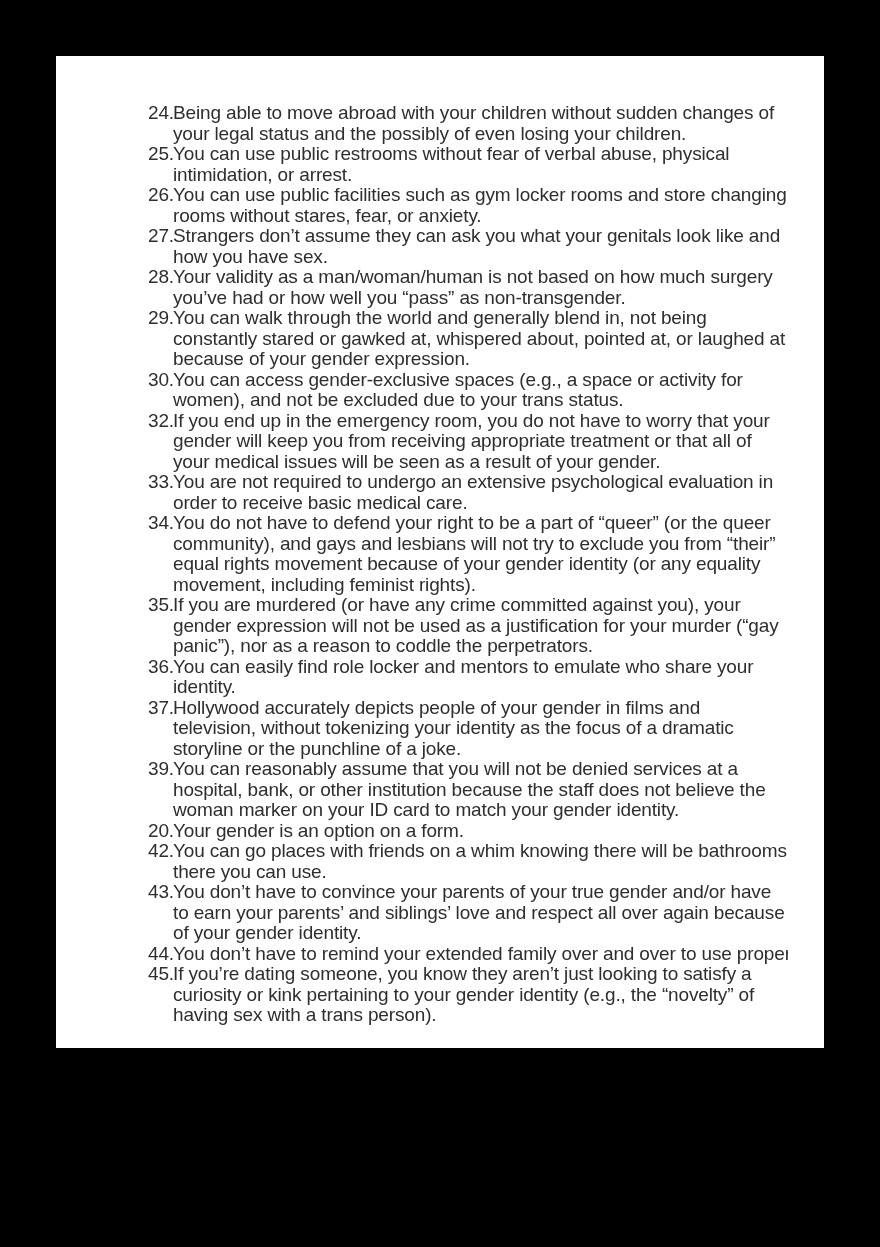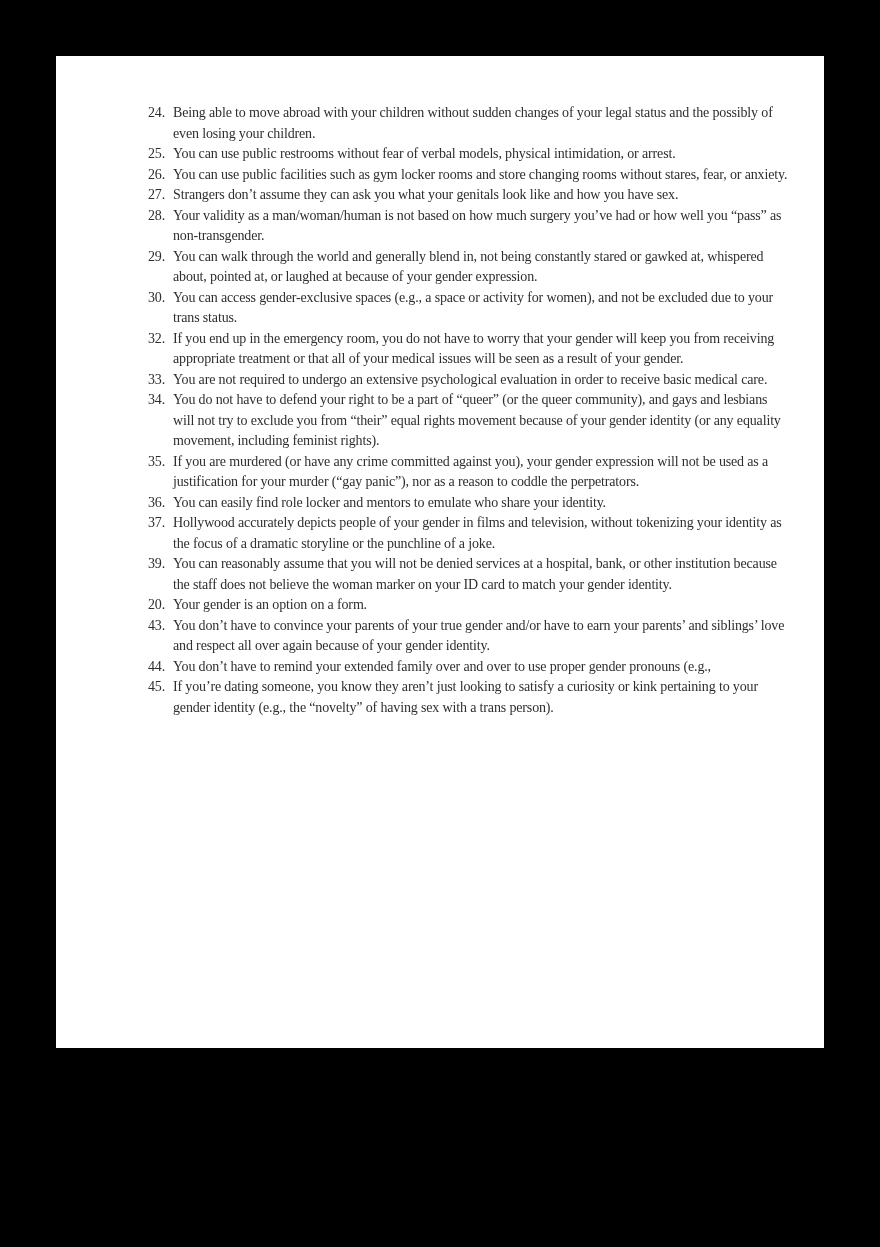--- a/index.html
+++ b/index.html
@@ -22,22 +22,22 @@
     background: #ffffff;
   }
   .list {
     position: absolute;
     left: 92px;
     top: 47px;
     width: 640px;
     margin: 0;
     padding: 0;
     list-style: none;
-    font-family: Liberation Serif, serif;
-    font-size: 14px;
+    font-family: Liberation Sans, sans-serif;
+    font-size: 19px;
     line-height: 20.5px;
     color: #2e2e2e;
     letter-spacing: -0.15px;
   }
   .item {
     position: relative;
     padding-left: 25px;
     margin: 0;
   }
   .num {
@@ -57,21 +57,21 @@
 <body>
 
 <div class="page">
   <ol class="list">
     <li class="item">
         <span class="num">24.</span>
         <span class="text">Being able to move abroad with your children without sudden changes of your legal status and the possibly of even losing your children.</span>
       </li>
     <li class="item">
         <span class="num">25.</span>
-        <span class="text">You can use public restrooms without fear of verbal models, physical intimidation, or arrest.</span>
+        <span class="text">You can use public restrooms without fear of verbal abuse, physical intimidation, or arrest.</span>
       </li>
     <li class="item">
         <span class="num">26.</span>
         <span class="text">You can use public facilities such as gym locker rooms and store changing rooms without stares, fear, or anxiety.</span>
       </li>
     <li class="item">
         <span class="num">27.</span>
         <span class="text">Strangers don’t assume they can ask you what your genitals look like and how you have sex.</span>
       </li>
     <li class="item">
@@ -112,20 +112,24 @@
       </li>
     <li class="item">
         <span class="num">39.</span>
         <span class="text">You can reasonably assume that you will not be denied services at a hospital, bank, or other institution because the staff does not believe the woman marker on your ID card to match your gender identity.</span>
       </li>
     <li class="item">
         <span class="num">20.</span>
         <span class="text">Your gender is an option on a form.</span>
       </li>
     <li class="item">
+        <span class="num">42.</span>
+        <span class="text">You can go places with friends on a whim knowing there will be bathrooms there you can use.</span>
+      </li>
+    <li class="item">
         <span class="num">43.</span>
         <span class="text">You don’t have to convince your parents of your true gender and/or have to earn your parents’ and siblings’ love and respect all over again because of your gender identity.</span>
       </li>
     <li class="item clip">
         <span class="num">44.</span>
         <span class="text">You don’t have to remind your extended family over and over to use proper gender pronouns (e.g.,</span>
       </li>
     <li class="item">
         <span class="num">45.</span>
         <span class="text">If you’re dating someone, you know they aren’t just looking to satisfy a curiosity or kink pertaining to your gender identity (e.g., the “novelty” of having sex with a trans person).</span>

